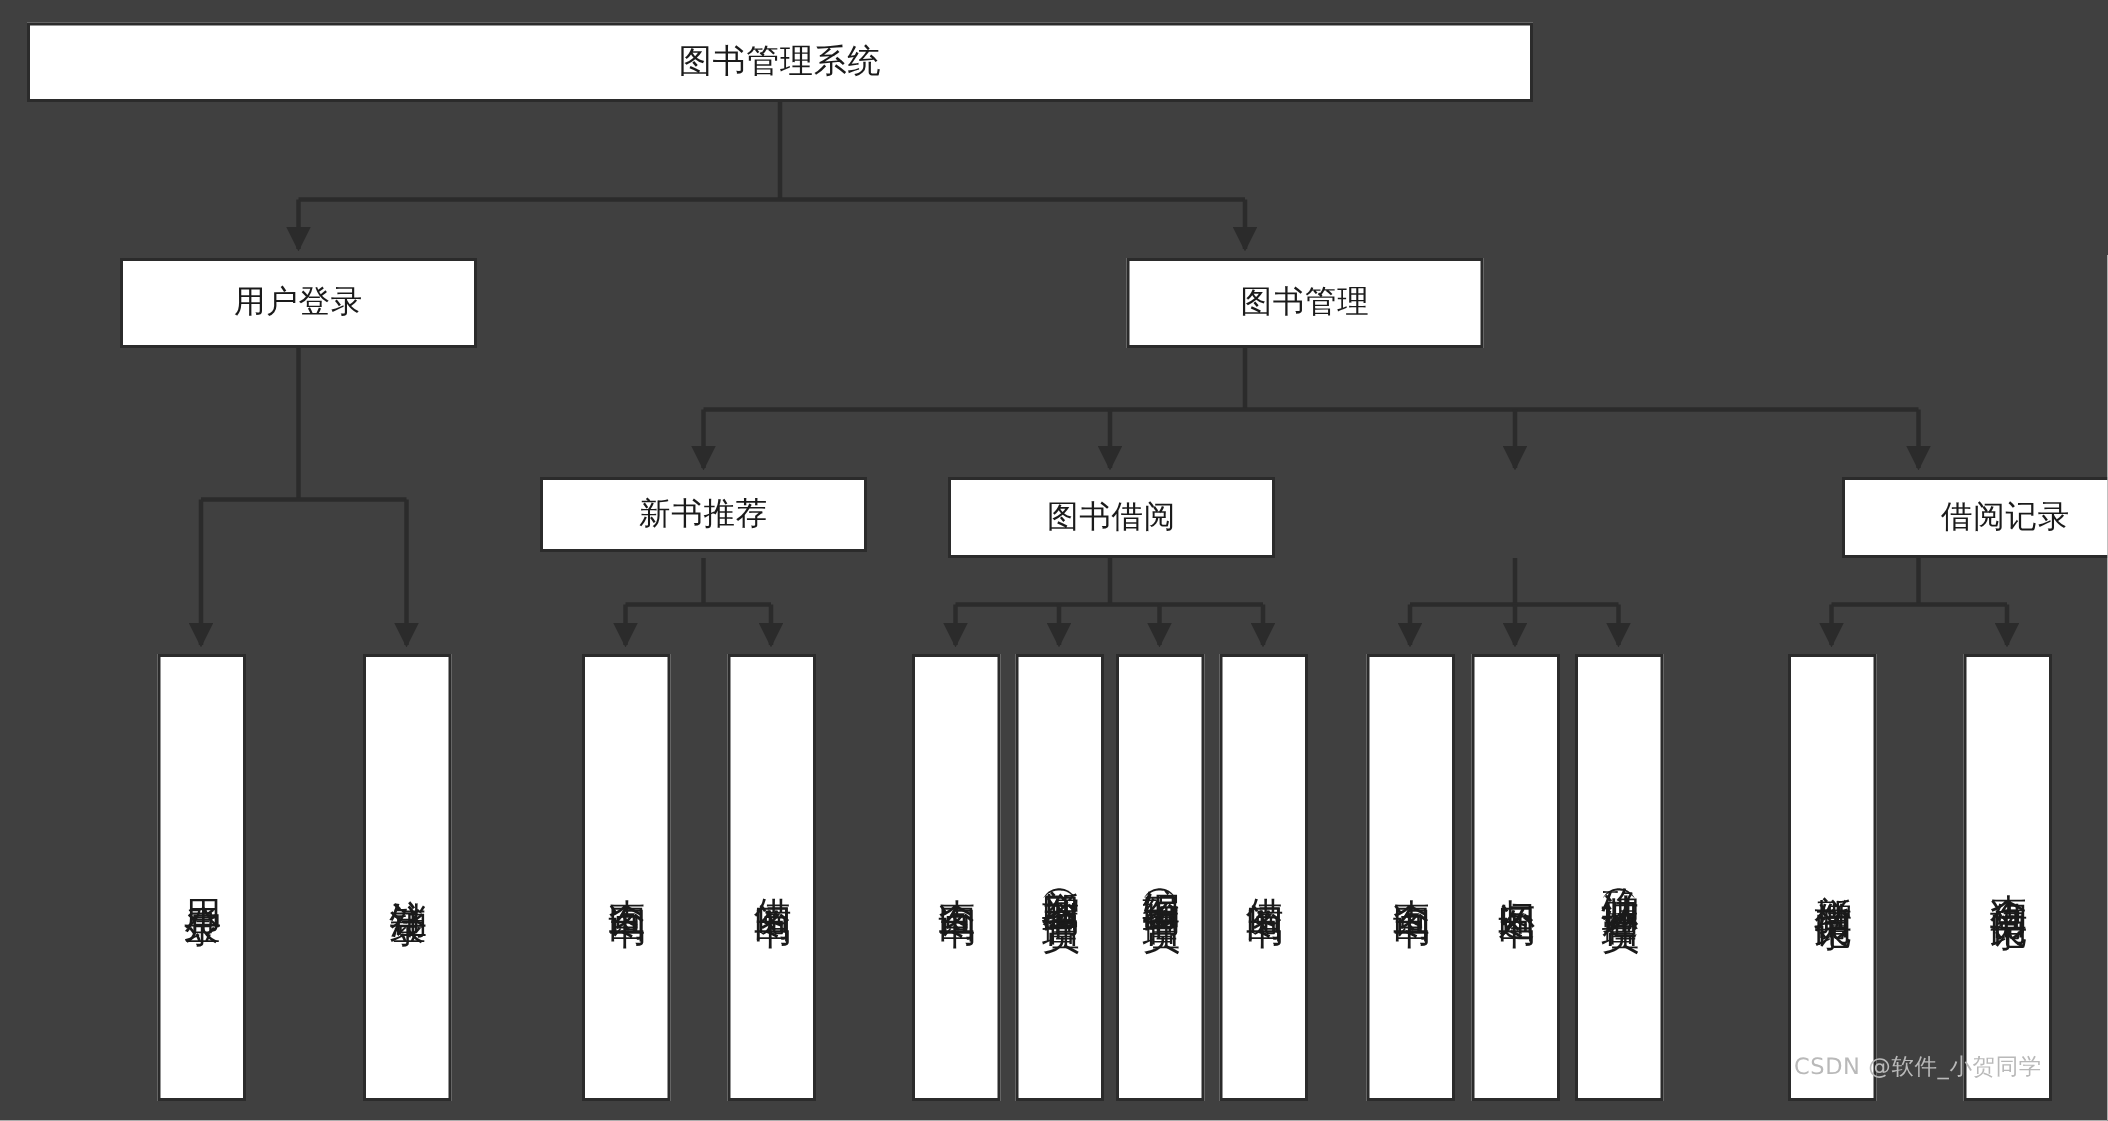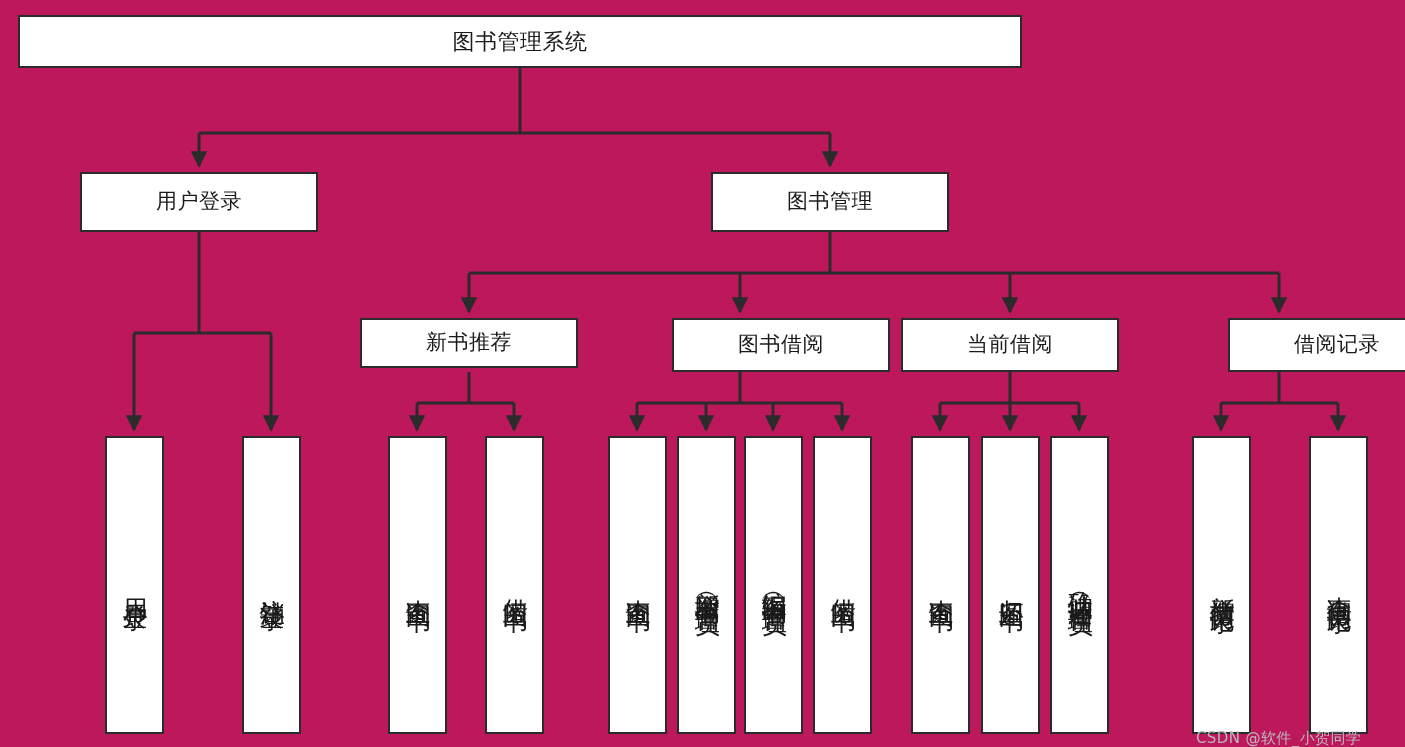--- a/index.html
+++ b/index.html
@@ -8,21 +8,21 @@
     padding: 0;
     background: #ffffff;
   }
   body {
     font-family: "DejaVu Sans", "Liberation Sans", sans-serif;
   }
   #diagram-root {
     position: relative;
     width: 1405px;
     height: 747px;
-    background: #be185d;
+    background: #404040;
     overflow: hidden;
   }
   #svg-layer {
     position: absolute;
     left: 0;
     top: 0;
     width: 1405px;
     height: 747px;
   }
   .node {
@@ -59,21 +59,21 @@
     writing-mode: vertical-rl;
     text-orientation: upright;
     font-size: 25px;
     line-height: 1.05;
     letter-spacing: 3px;
     max-height: 100%;
   }
   .watermark {
     position: absolute;
     left: 1196px;
-    top: 729px;
+    top: 702px;
     font-size: 15px;
     color: #b9b9b9;
     white-space: nowrap;
     letter-spacing: 0.4px;
     font-family: "DejaVu Sans", "Liberation Sans", sans-serif;
   }
 </style>
 </head>
 <body>
 
@@ -146,35 +146,32 @@
   </svg>
 
   <div class="node horiz root" style="left:18px; top:15px; width:1004px; height:53px;">
     <span class="node-label">图书管理系统</span>
   </div>
 
   <div class="node horiz" style="left:80px; top:172px; width:238px; height:60px;">
     <span class="node-label">用户登录</span>
   </div>
 
-  <div class="node horiz" style="left:711px; top:172px; width:238px; height:60px;">
+  <div class="node horiz" style="left:751px; top:172px; width:238px; height:60px;">
     <span class="node-label">图书管理</span>
   </div>
 
   <div class="node horiz" style="left:360px; top:318px; width:218px; height:50px;">
     <span class="node-label">新书推荐</span>
   </div>
 
-  <div class="node horiz" style="left:632px; top:318px; width:218px; height:54px;margin-left:40px;">
+  <div class="node horiz" style="left:632px; top:318px; width:218px; height:54px;">
     <span class="node-label">图书借阅</span>
   </div>
 
-  <div class="node horiz" style="left:901px; top:318px; width:218px; height:54px;">
-    <span class="node-label">当前借阅</span>
-  </div>
 
   <div class="node horiz" style="left:1228px; top:318px; width:218px; height:54px;">
     <span class="node-label">借阅记录</span>
   </div>
 
   <div class="node vert" style="left:105px; top:436px; width:59px; height:298px;">
     <span class="node-label">用户登录</span>
   </div>
 
   <div class="node vert" style="left:242px; top:436px; width:59px; height:298px;">

